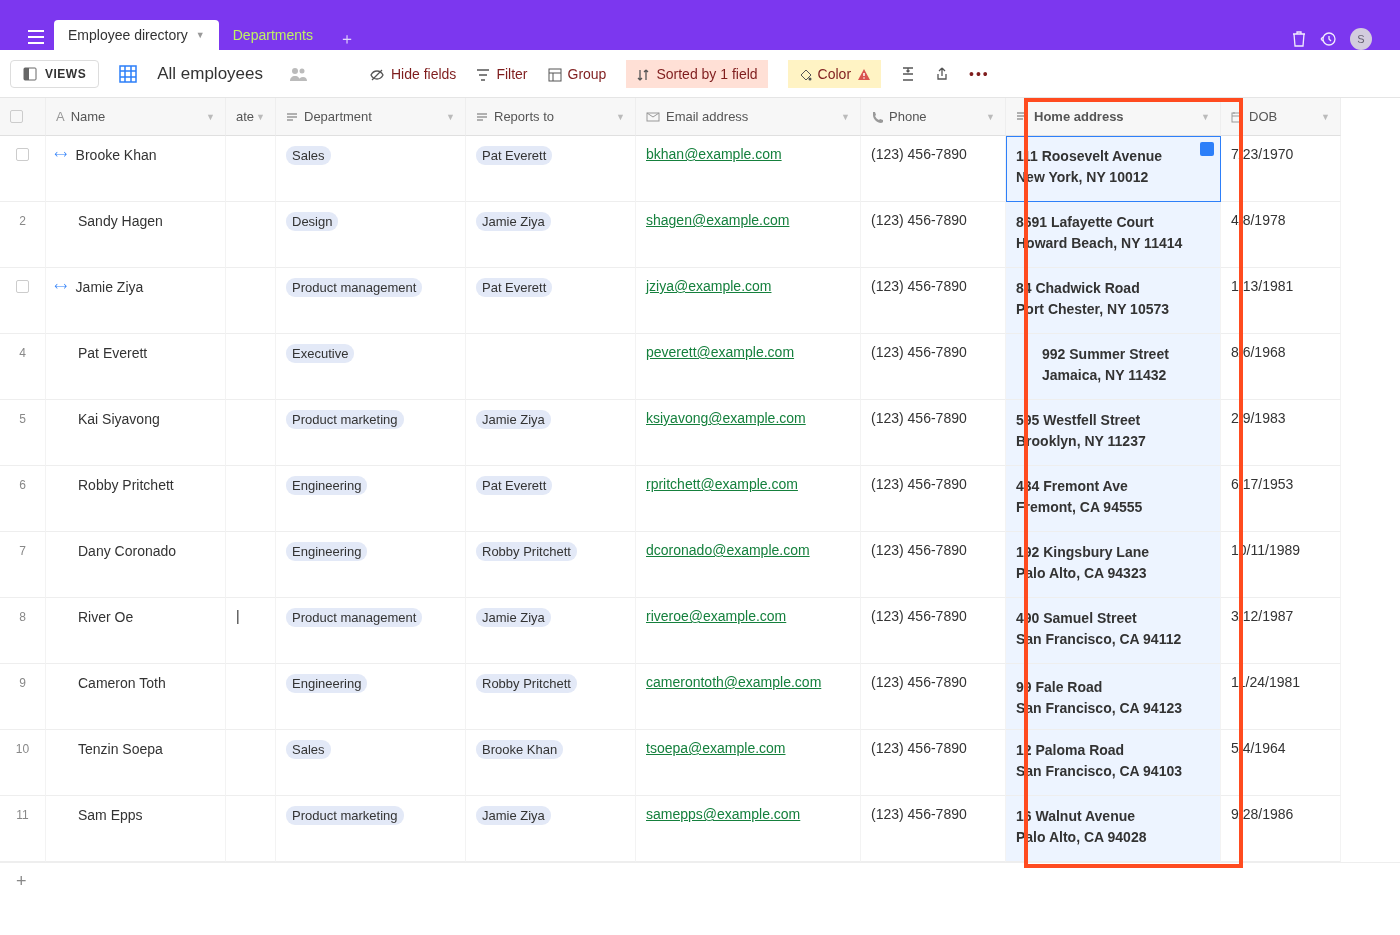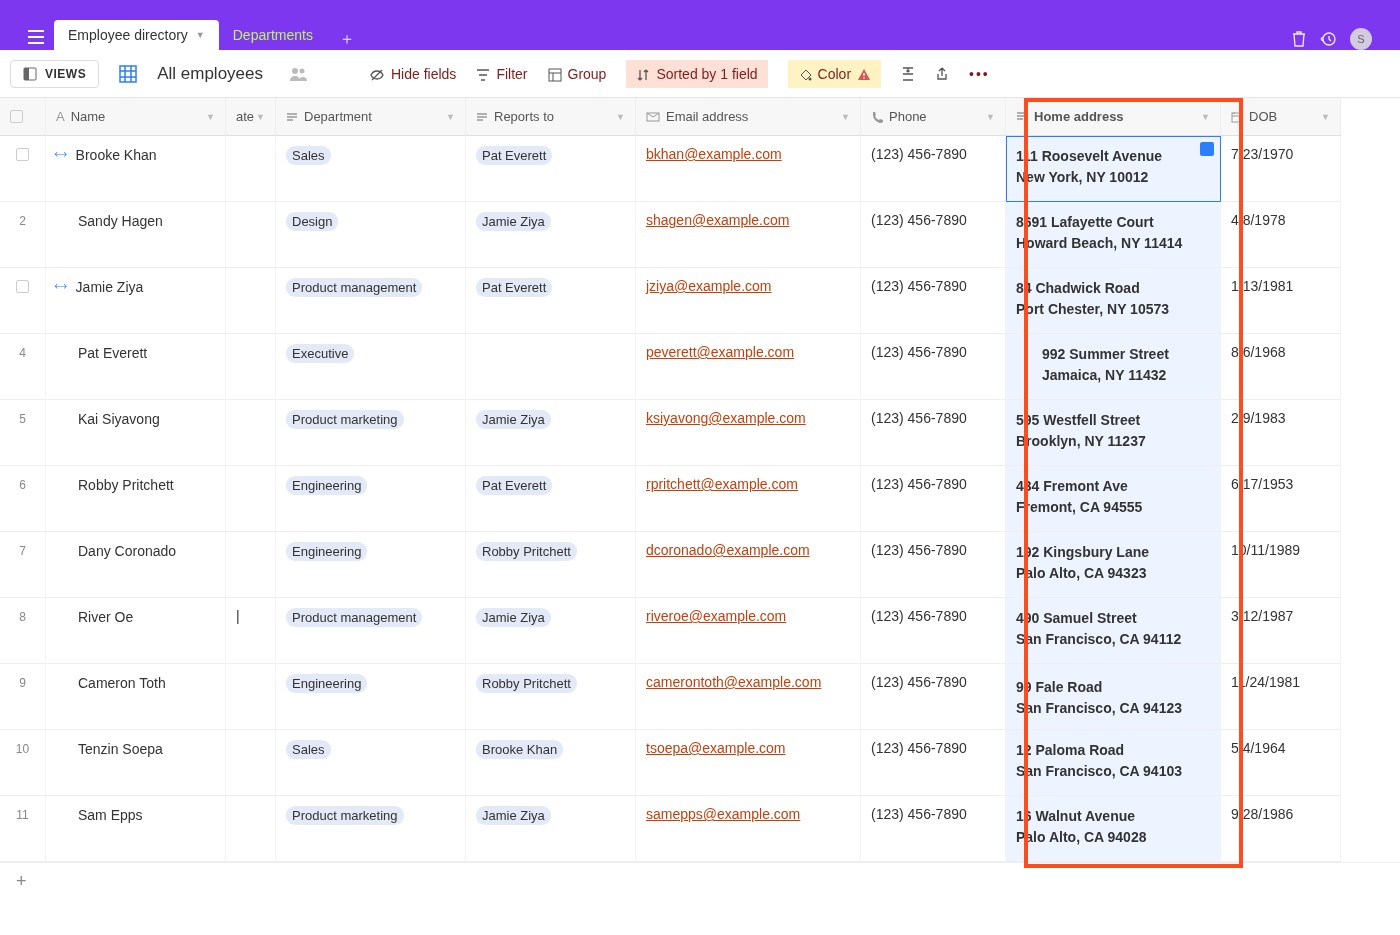--- a/index.html
+++ b/index.html
@@ -30,21 +30,21 @@
 .grid { display: grid; grid-template-columns: 46px 180px 50px 190px 170px 225px 145px 215px 120px; }
 .hdr { background: #f7f7f7; border-bottom: 1px solid #e0e0e0; border-right: 1px solid #eee; height: 38px; display: flex; align-items: center; padding: 0 10px; color: #555; font-size: 13px; position: relative; }
 .hdr .drop { margin-left: auto; color: #bbb; font-size: 9px; }
 .hdr .ic { margin-right: 6px; color: #999; }
 .cell { border-bottom: 1px solid #eee; border-right: 1px solid #f3f3f3; padding: 10px 10px; display: flex; align-items: flex-start; font-size: 14px; min-height: 66px; }
 .rownum { justify-content: center; color: #888; font-size: 12px; align-items: flex-start; padding-top: 12px; }
 .cbx { width: 13px; height: 13px; border: 1px solid #ccc; border-radius: 2px; }
 .namecell { gap: 10px; align-items: flex-start; padding-top: 11px;}
 .expand { color: #2d7ff9; font-size: 12px; transform: rotate(45deg); display:inline-block;}
 .pill-tag { background: #e3e9f7; border-radius: 9px; padding: 2px 6px; font-size: 13px; display: inline-block; }
-.link { color: #c2410c; text-decoration: underline; }
+.link { color: #15803d; text-decoration: underline; }
 .addr { line-height: 1.5; }
 .addr-col { background: #edf4ff; font-weight: bold; }
 .hdr.addr-col { background: #f7f7f7; }
 .highlight-frame { position: absolute; border: 4px solid #ff4b1f; pointer-events: none; left: 1024px; top: 0px; width: 219px; height: 770px; z-index: 5; }
 .edit-badge { width:14px; height:14px; background:#2d7ff9; border-radius:2px; position:absolute; }
 .addrow { height: 38px; border-top: 1px solid #eee; display: flex; align-items: center; padding-left: 16px; color: #888; font-size: 18px; cursor: pointer; }
 svg { display: block; }
 </style>
 </head>
 <body>

